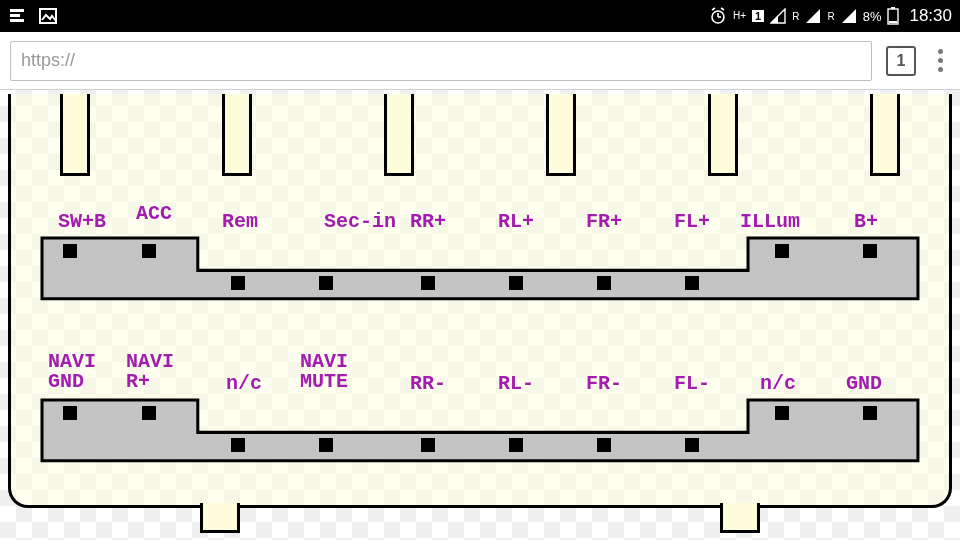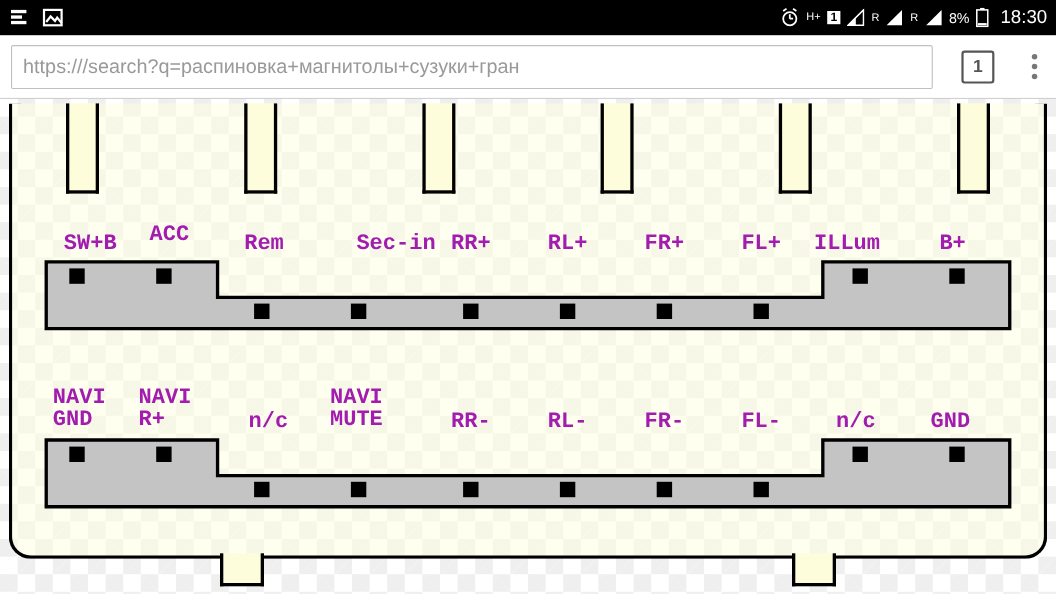--- a/index.html
+++ b/index.html
@@ -20,21 +20,21 @@
   .statusbar .right { margin-left: auto; display: flex; gap: 6px; align-items: center; }
   .sb-icon { fill: #fff; }
 
   .urlbar {
     height: 58px;
     background: #fff;
     border-bottom: 1px solid #d0d0d0;
     display: flex;
     align-items: center;
     padding: 0 10px;
-    gap: 26px;
+    gap: 14px;
   }
   .url-input {
     flex: 1;
     height: 40px;
     border: 1px solid #c0c0c0;
     border-radius: 2px;
     padding: 0 10px;
     font-size: 18px;
     color: #999;
     background: #fff;
@@ -190,21 +190,20 @@
         <rect x="4" y="0" width="4" height="2" fill="#fff"></rect>
         <rect x="2" y="14" width="8" height="2" fill="#fff"></rect>
       </svg>
     <span style="font-size:17px;margin-left:4px">18:30</span>
   </div>
 </div>
 
 <div class="urlbar">
   <div class="url-input">
     <span>https://</span>
-      <span>/search?q=распиновка+магнитолы+сузуки+гран</span>
   </div>
   <div class="tab-count">
     <span>1</span>
   </div>
   <div class="menu-dots">
     <span></span>
       <span></span>
       <span></span>
   </div>
 </div>

